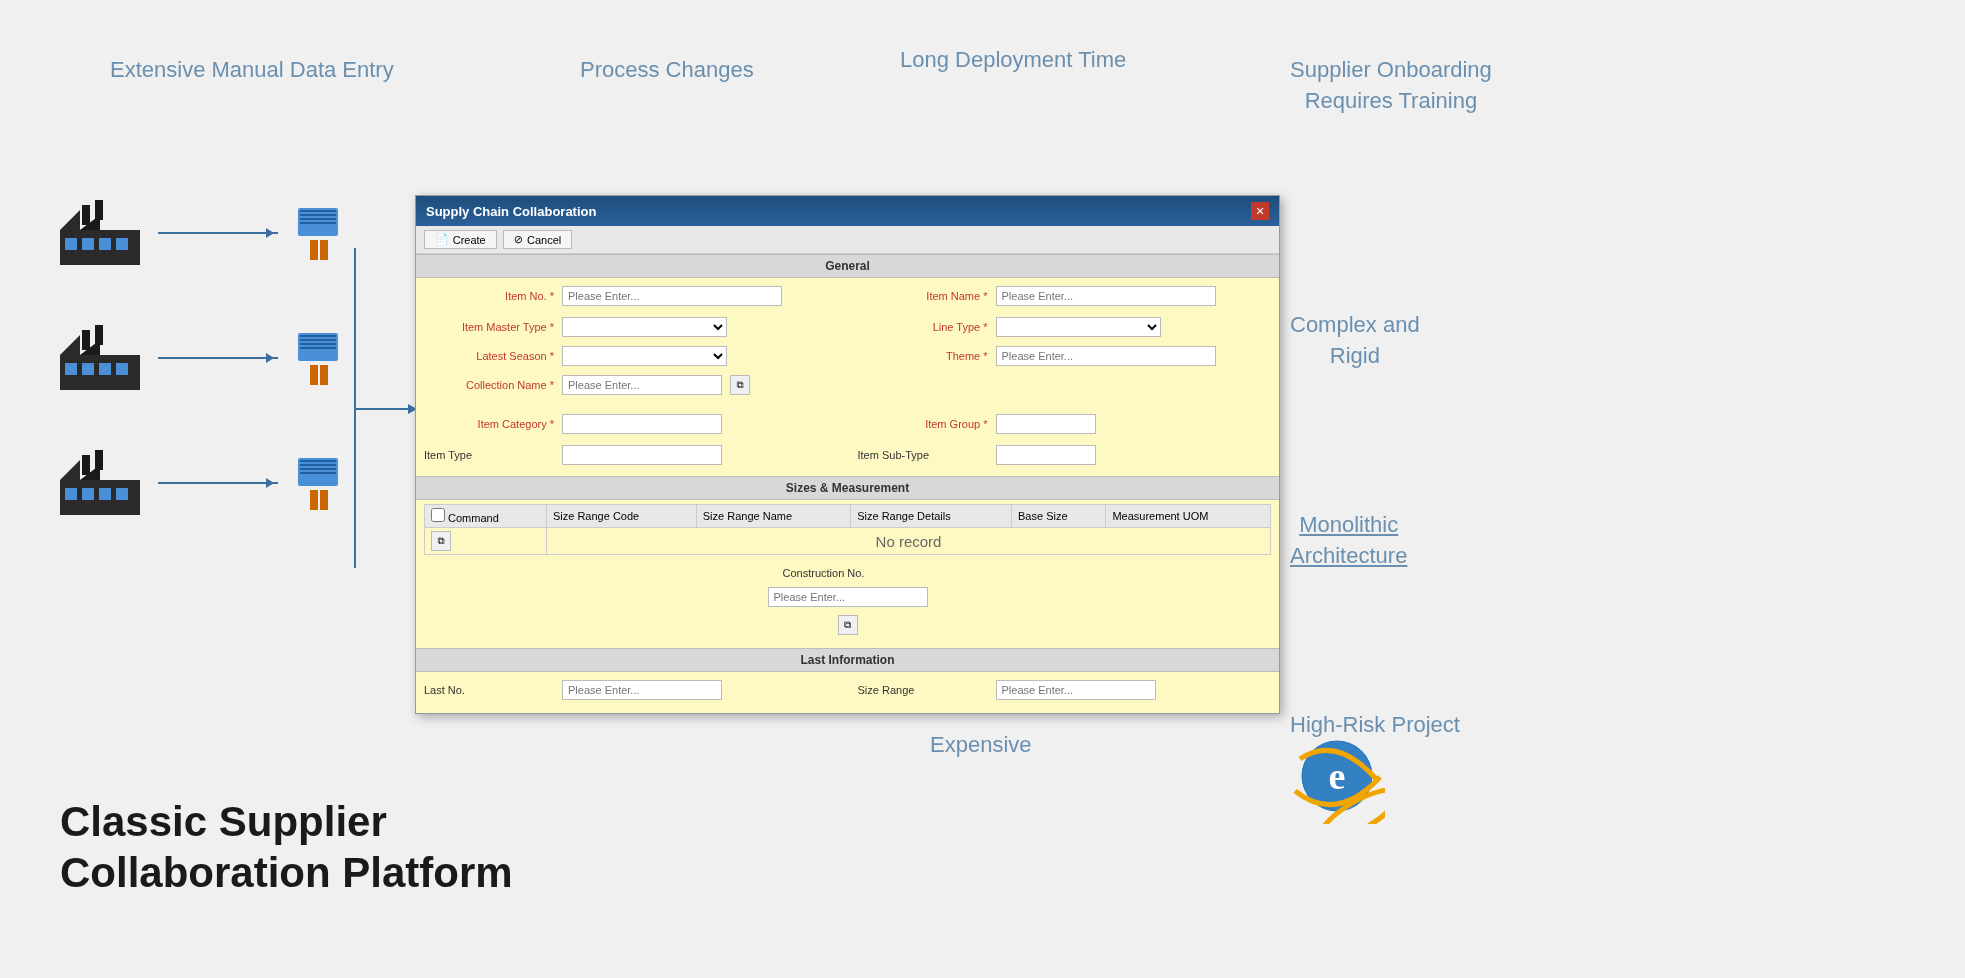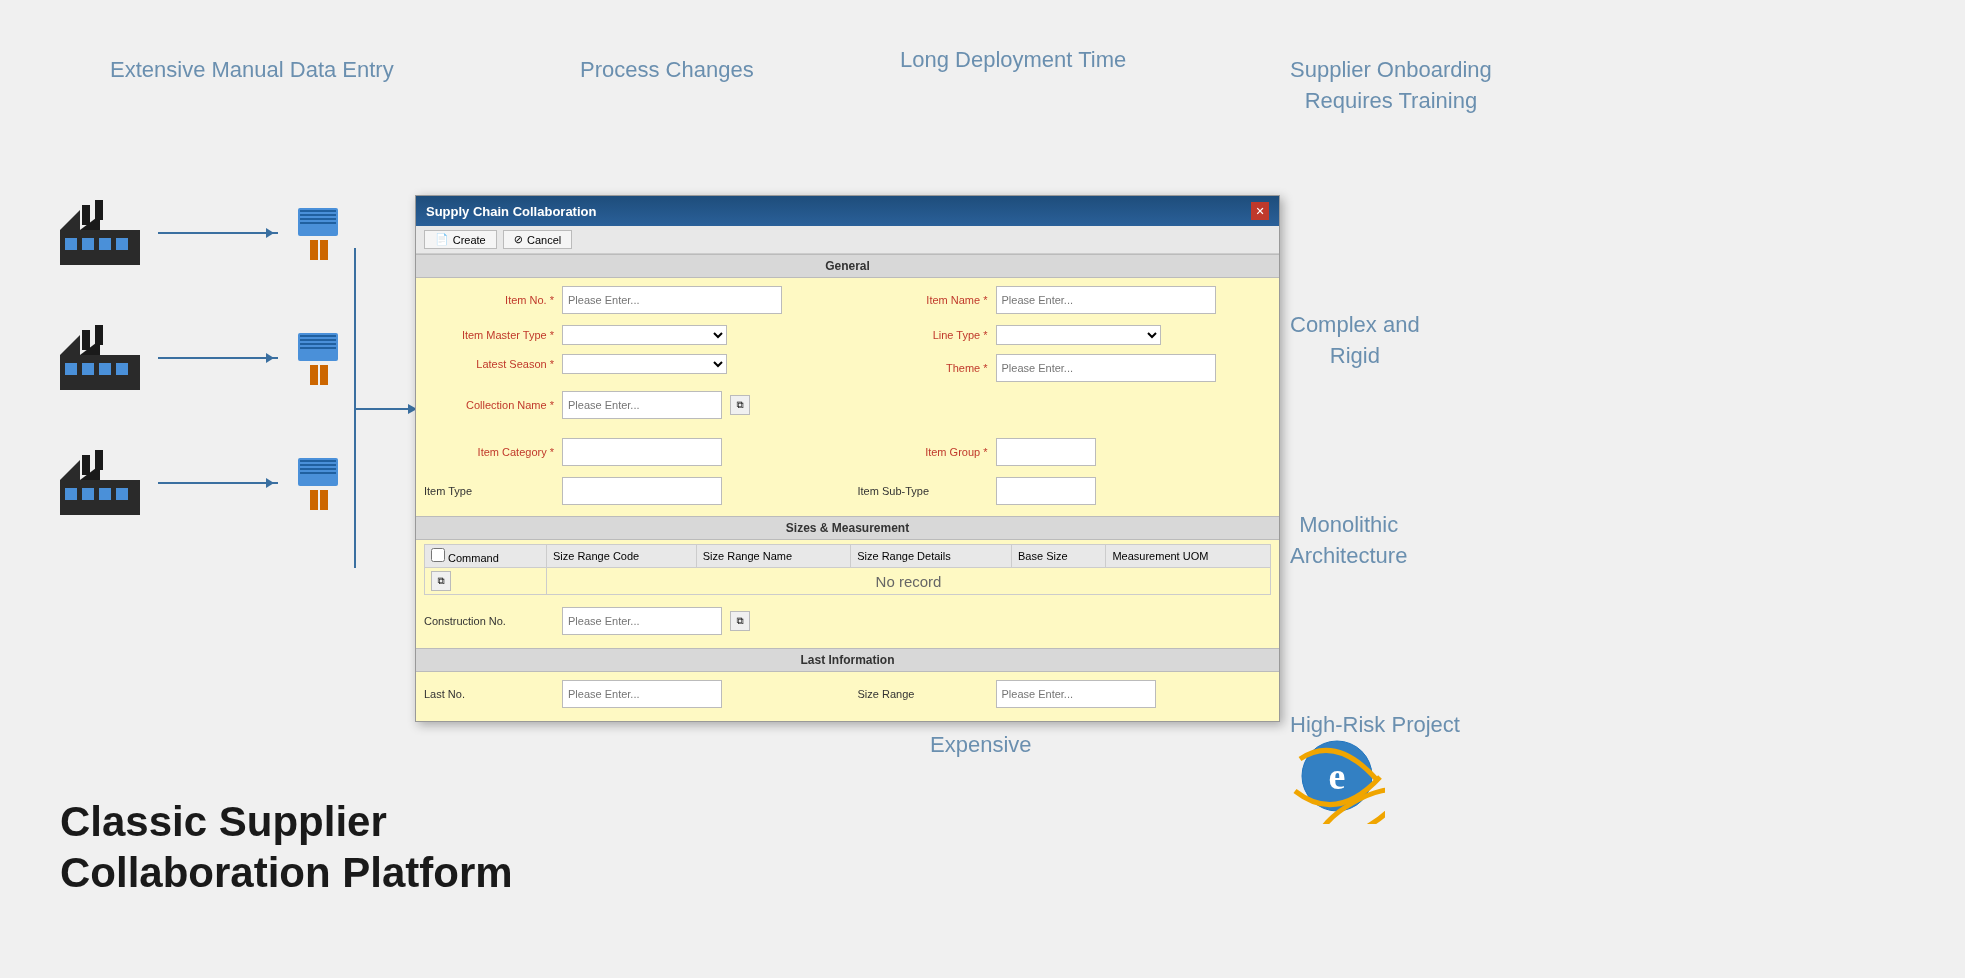--- a/index.html
+++ b/index.html
@@ -167,21 +167,21 @@
     .form-label-black {
       color: #333;
       font-size: 11px;
       min-width: 130px;
     }
 
     .form-input {
       border: 1px solid #bbb;
       padding: 2px 5px;
       font-size: 11px;
-      height: 28px;
+      height: 20px;
       background: white;
     }
 
     .form-input-wide { width: 220px; }
     .form-input-med { width: 160px; }
     .form-input-short { width: 100px; }
 
     .form-select {
       border: 1px solid #bbb;
       padding: 1px 2px;
@@ -261,21 +261,21 @@
 <body>
 
 <div class="bg-label" style="left:110px; top:55px;">Extensive Manual
 Data Entry</div>
 <div class="bg-label" style="left:580px; top:55px;">Process
 Changes</div>
 <div class="bg-label" style="left:900px; top:45px;">Long Deployment
 Time</div>
 <div class="bg-label" style="left:1290px; top:55px;">Supplier Onboarding<br>Requires Training</div>
 <div class="bg-label" style="left:1290px; top:310px;">Complex and<br>Rigid</div>
-<div class="bg-label" style="left:1290px; top:510px;">Monolithic<br>Architecture</div>
+<div class="bg-label" style="left:1290px; top:510px;text-decoration:underline;">Monolithic<br>Architecture</div>
 <div class="bg-label" style="left:930px; top:730px;">Expensive</div>
 <div class="bg-label" style="left:1290px; top:710px;">High-Risk Project</div>
 
 <div class="factory-area">
 
   <div class="factory-row">
     <svg class="factory-icon" viewBox="0 0 80 65">
       <rect x="0" y="30" width="80" height="35" fill="#2a2a2a"></rect>
       <rect x="5" y="38" width="12" height="12" fill="#4a90d9"></rect>
       <rect x="22" y="38" width="12" height="12" fill="#4a90d9"></rect>
@@ -478,21 +478,21 @@
           <td>
               <button class="icon-btn">⧉</button>
             </td>
           <td colspan="5" class="no-record">No record</td>
         </tr>
       </tbody>
     </table>
   </div>
 
   <div class="form-section-inner">
-    <div class="form-row" style="padding: 4px 0;">
+    <div class="form-row" style="padding: 4px 0; flex-direction: column;">
       <span class="form-label-black">Construction No.</span>
       <input class="form-input form-input-med" type="text" placeholder="Please Enter..." style="">
       <button class="icon-btn">⧉</button>
     </div>
   </div>
 
   <div class="section-header">Last Information</div>
   <div class="form-section-inner">
     <div class="form-two-col" style="padding: 4px 0;">
       <div class="form-col">

